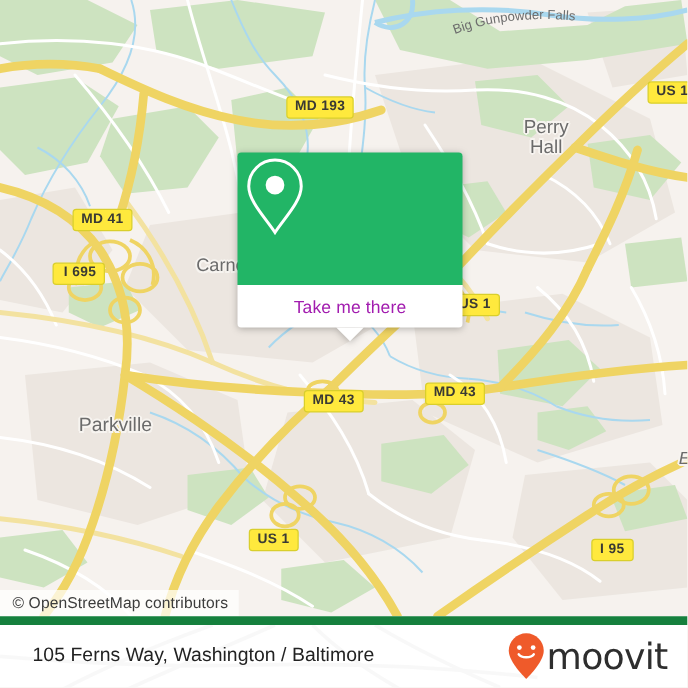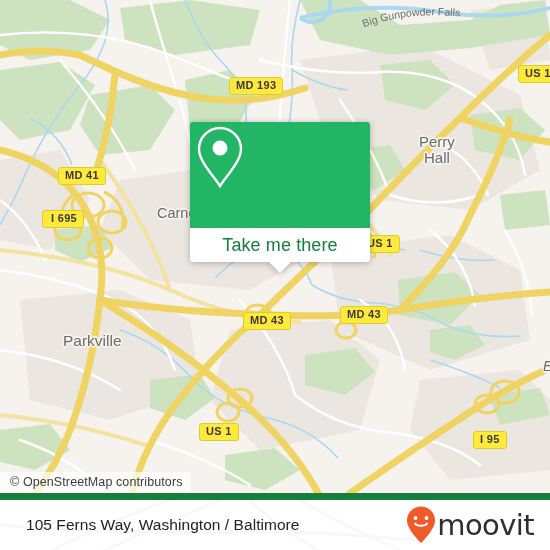--- a/index.html
+++ b/index.html
@@ -73,22 +73,22 @@
     border-radius: 3px 3px 0 0;
     display: flex; align-items: center; justify-content: center;
   }
   .popup-bottom {
     height: 34px;
     background: #ffffff;
     border-radius: 0 0 3px 3px;
     display: flex; align-items: center; justify-content: center;
   }
   .popup-bottom span {
-    font-size: 18px;
-    color: #15803d;
+    font-size: 14px;
+    color: #a21caf;
     letter-spacing: .1px;
   }
   .popup-tail {
     position: absolute;
     left: 50%; top: 140px;
     margin-left: -11px;
     width: 0; height: 0;
     border-left: 11px solid transparent;
     border-right: 11px solid transparent;
     border-top: 11px solid #ffffff;
@@ -272,21 +272,21 @@
       </g>
 
       <defs>
         <path id="riverpath" d="M362,28 C392,16 432,12 472,18"></path>
       </defs>
       <text font-family="Liberation Sans, sans-serif" font-size="10.5" fill="#6d6d6d" id="river-label-text">
         <textPath href="#riverpath" startOffset="2">Big Gunpowder Falls</textPath>
       </text>
     </svg>
 
-    <div class="place-label" style="left:419px; top:94px; font-size:15px; line-height:16px; text-align:center;margin-top:40px;">
+    <div class="place-label" style="left:419px; top:94px; font-size:15px; line-height:16px; text-align:center;">
       <div>Perry</div>
       <div>Hall</div>
     </div>
 
     <div class="place-label" style="left:157px; top:205px; font-size:14.5px;">Carney</div>
 
     <div class="place-label" style="left:63px; top:332px; font-size:15.5px;">Parkville</div>
 
     <div class="place-label" style="left:543px; top:358px; font-size:14px; font-style:italic;">E</div>
 

